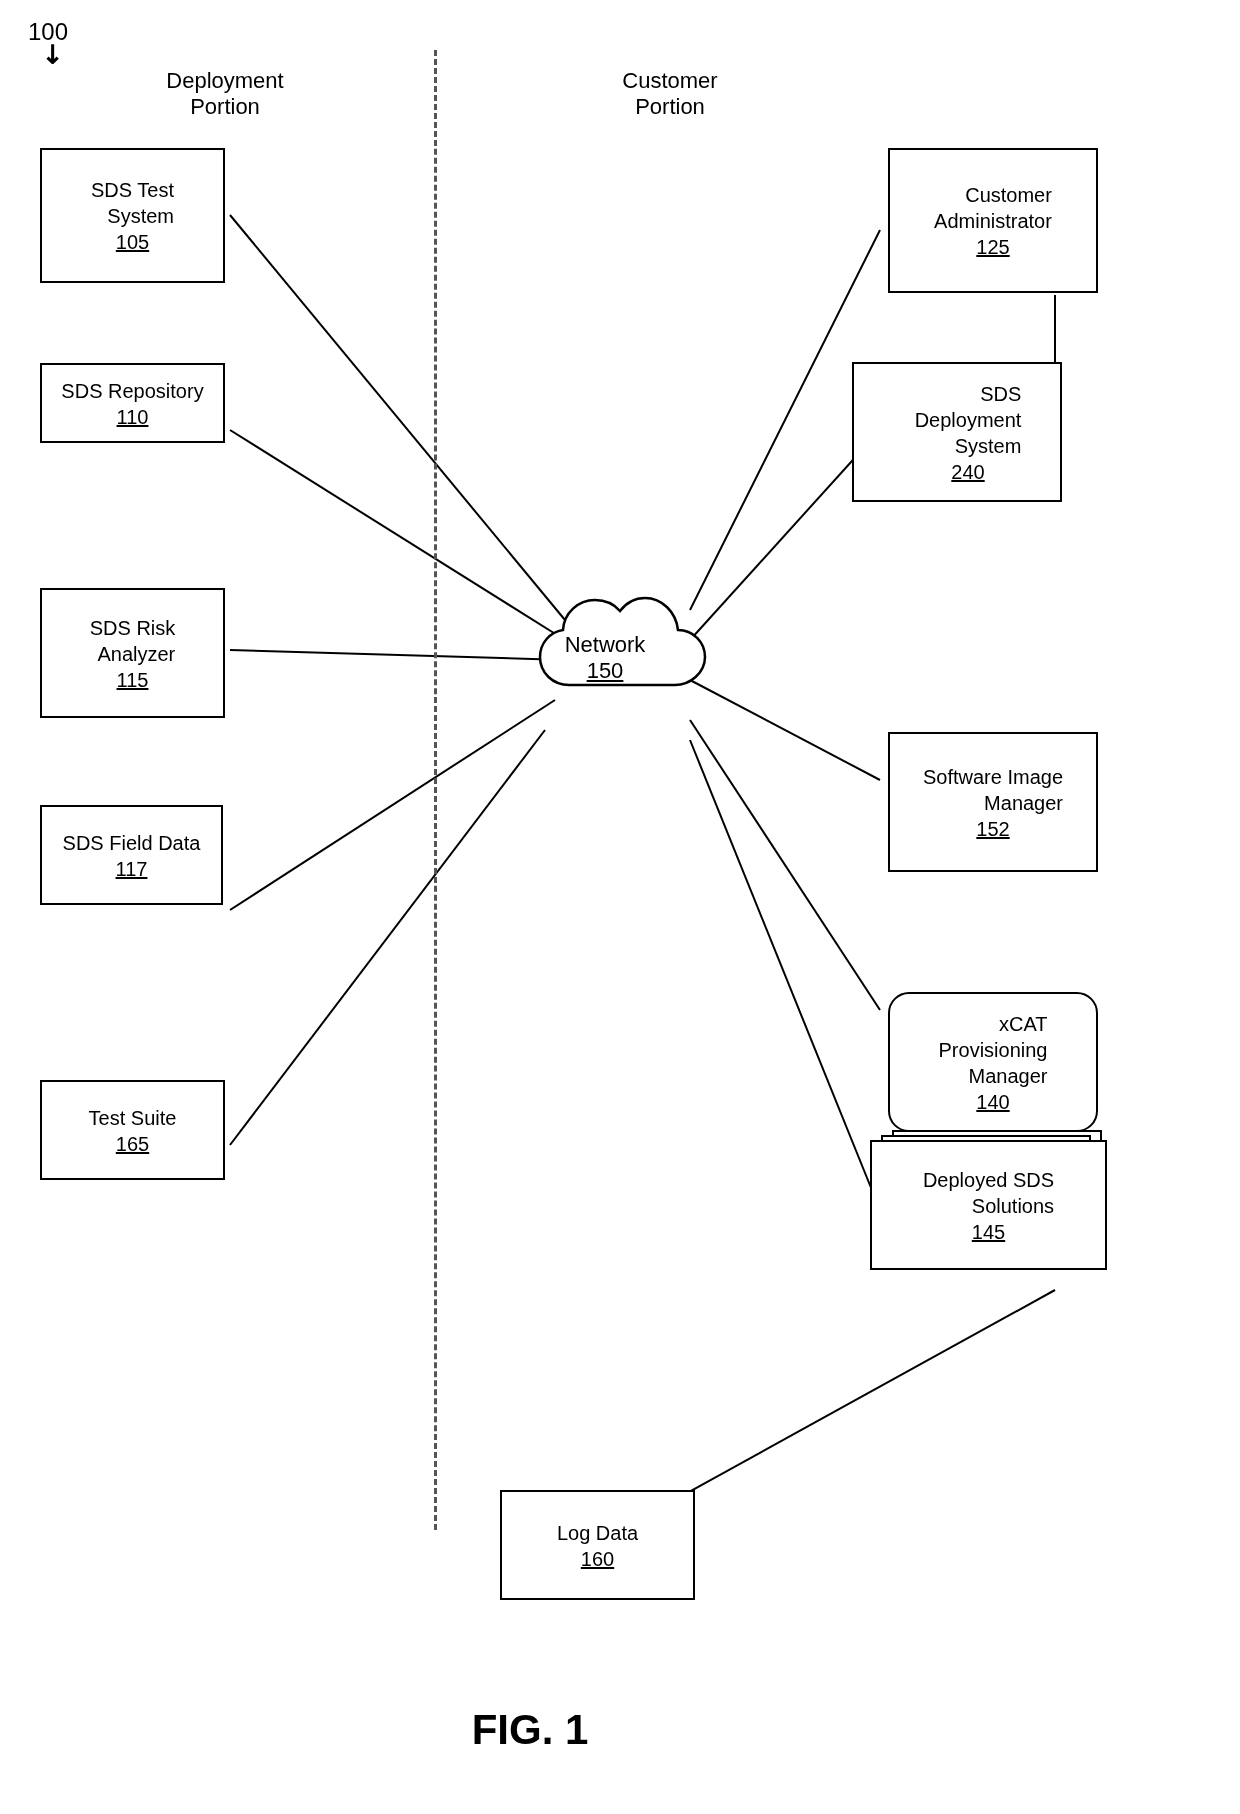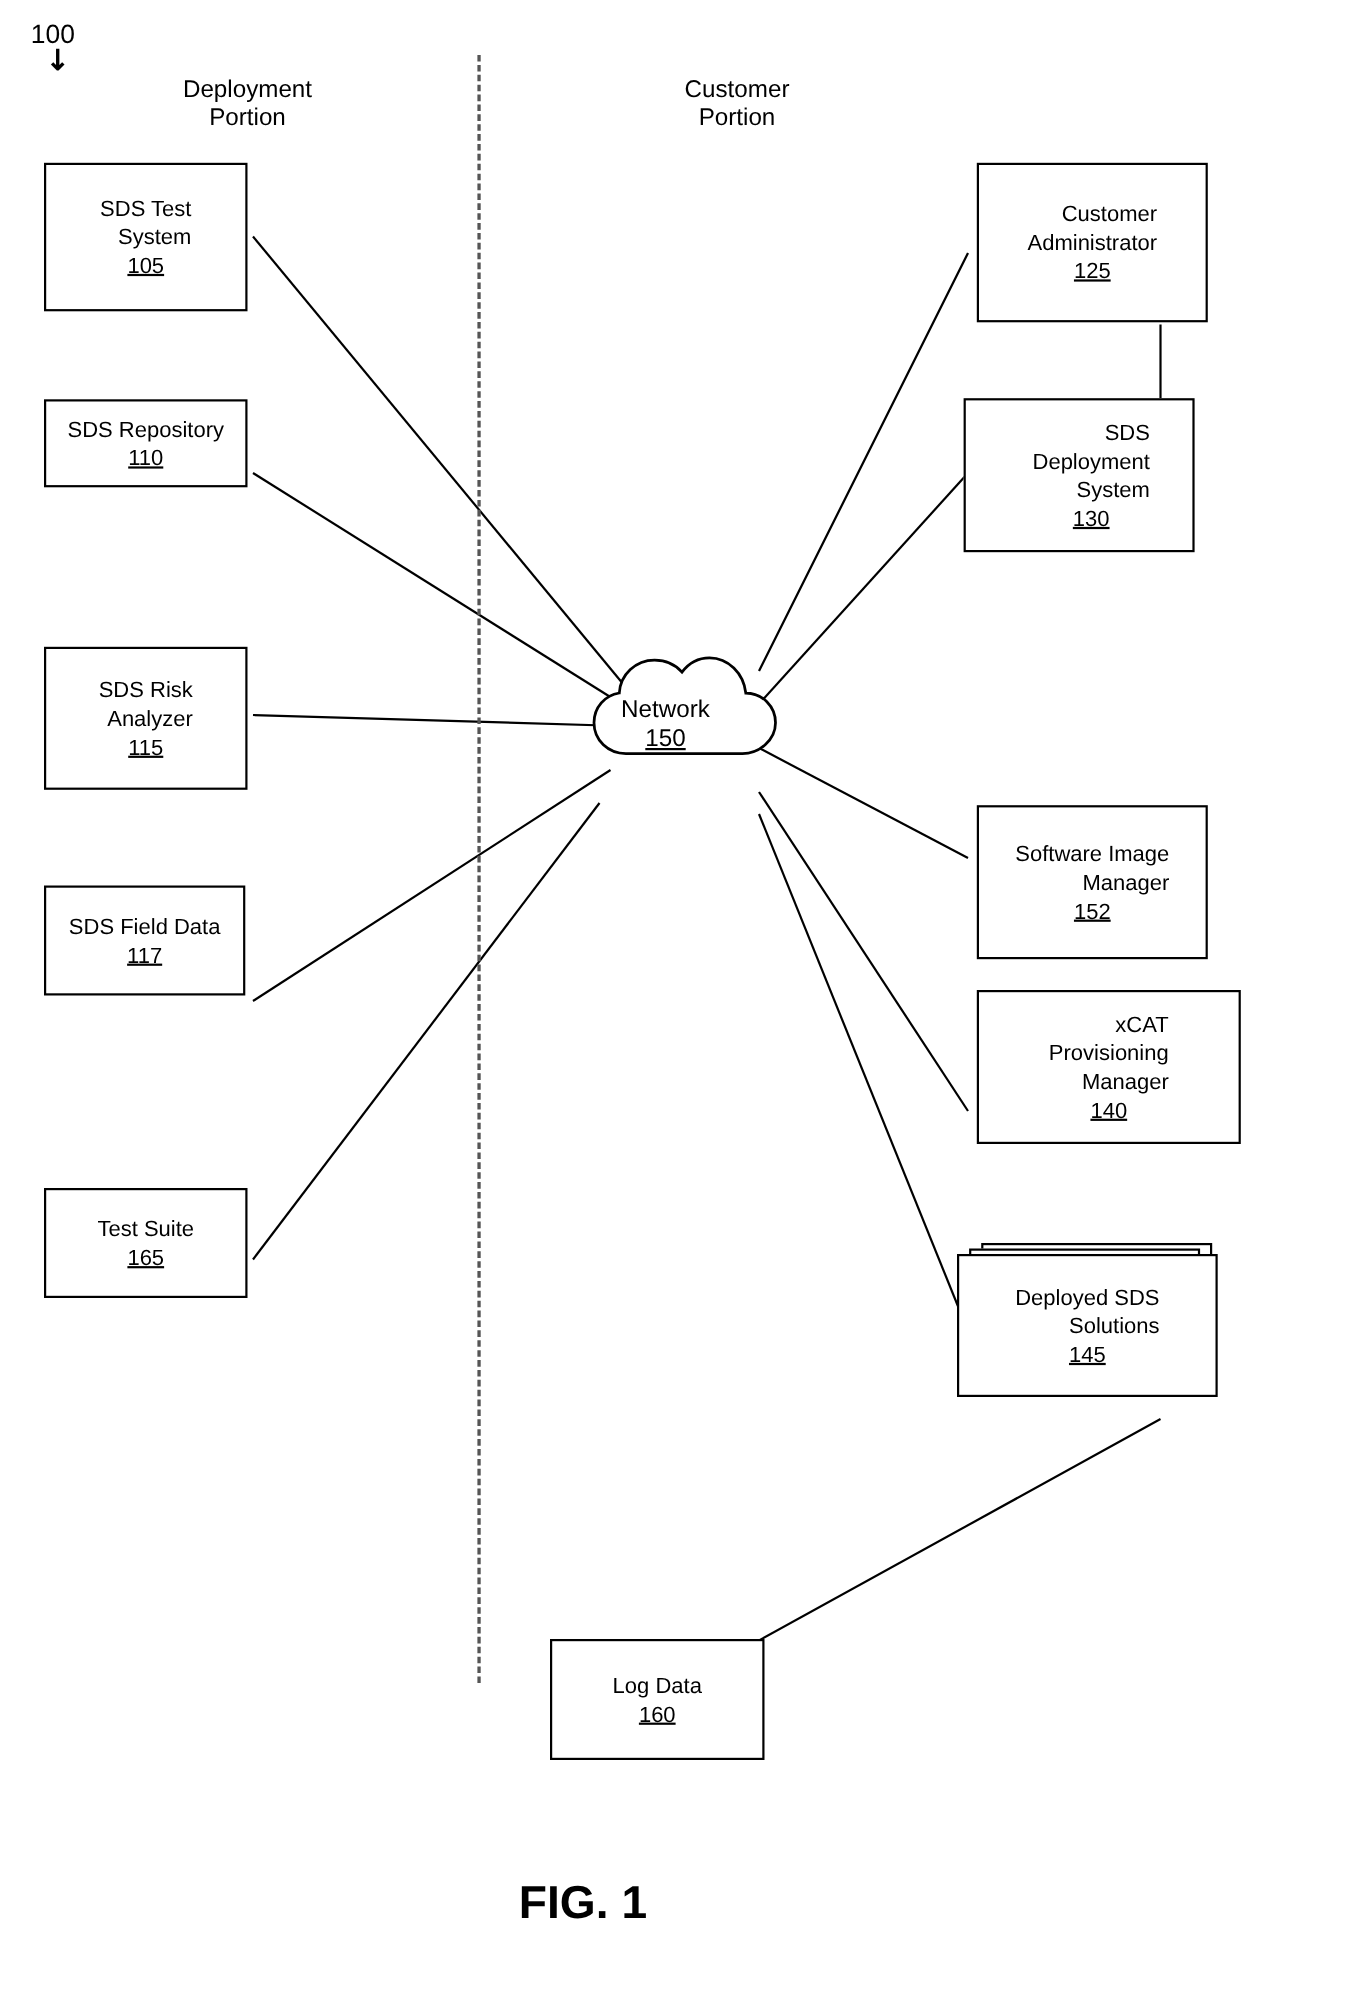--- a/index.html
+++ b/index.html
@@ -145,31 +145,31 @@
       <div style="font-size:22px;">Network</div>
       <div style="font-size:22px; text-decoration:underline;">150</div>
     </div>
   </div>
 
   <div class="box" style="left:888px; top:148px; width:210px; height:145px;">
     <span class="box-title">Customer<br>Administrator</span>
     <span class="box-num">125</span>
   </div>
 
-  <div class="box" style="left:876px; top:362px; width:210px; height:140px;padding-left:28px;">
+  <div class="box" style="left:852px; top:362px; width:210px; height:140px;padding-left:28px;">
     <span class="box-title">SDS<br>Deployment<br>System</span>
-    <span class="box-num">130</span>
+    <span class="box-num">240</span>
   </div>
 
   <div class="box" style="left:888px; top:732px; width:210px; height:140px;">
     <span class="box-title">Software Image<br>Manager</span>
     <span class="box-num">152</span>
   </div>
 
-  <div class="box" style="left:888px; top:900px; width:240px; height:140px;">
+  <div class="box" style="left:888px; top:992px; width:210px; height:140px;border-radius:21px;">
     <span class="box-title">xCAT<br>Provisioning<br>Manager</span>
     <span class="box-num">140</span>
   </div>
 
   <div style="position:absolute; left:870px; top:1140px;">
 
     <div style="position:absolute; left:22px; top:-10px; width:210px; height:130px; border:2px solid #000; background:#fff;"></div>
     <div style="position:absolute; left:11px; top:-5px; width:210px; height:130px; border:2px solid #000; background:#fff;"></div>
 
     <div class="box" style="position:relative; width:237px; height:130px;">

